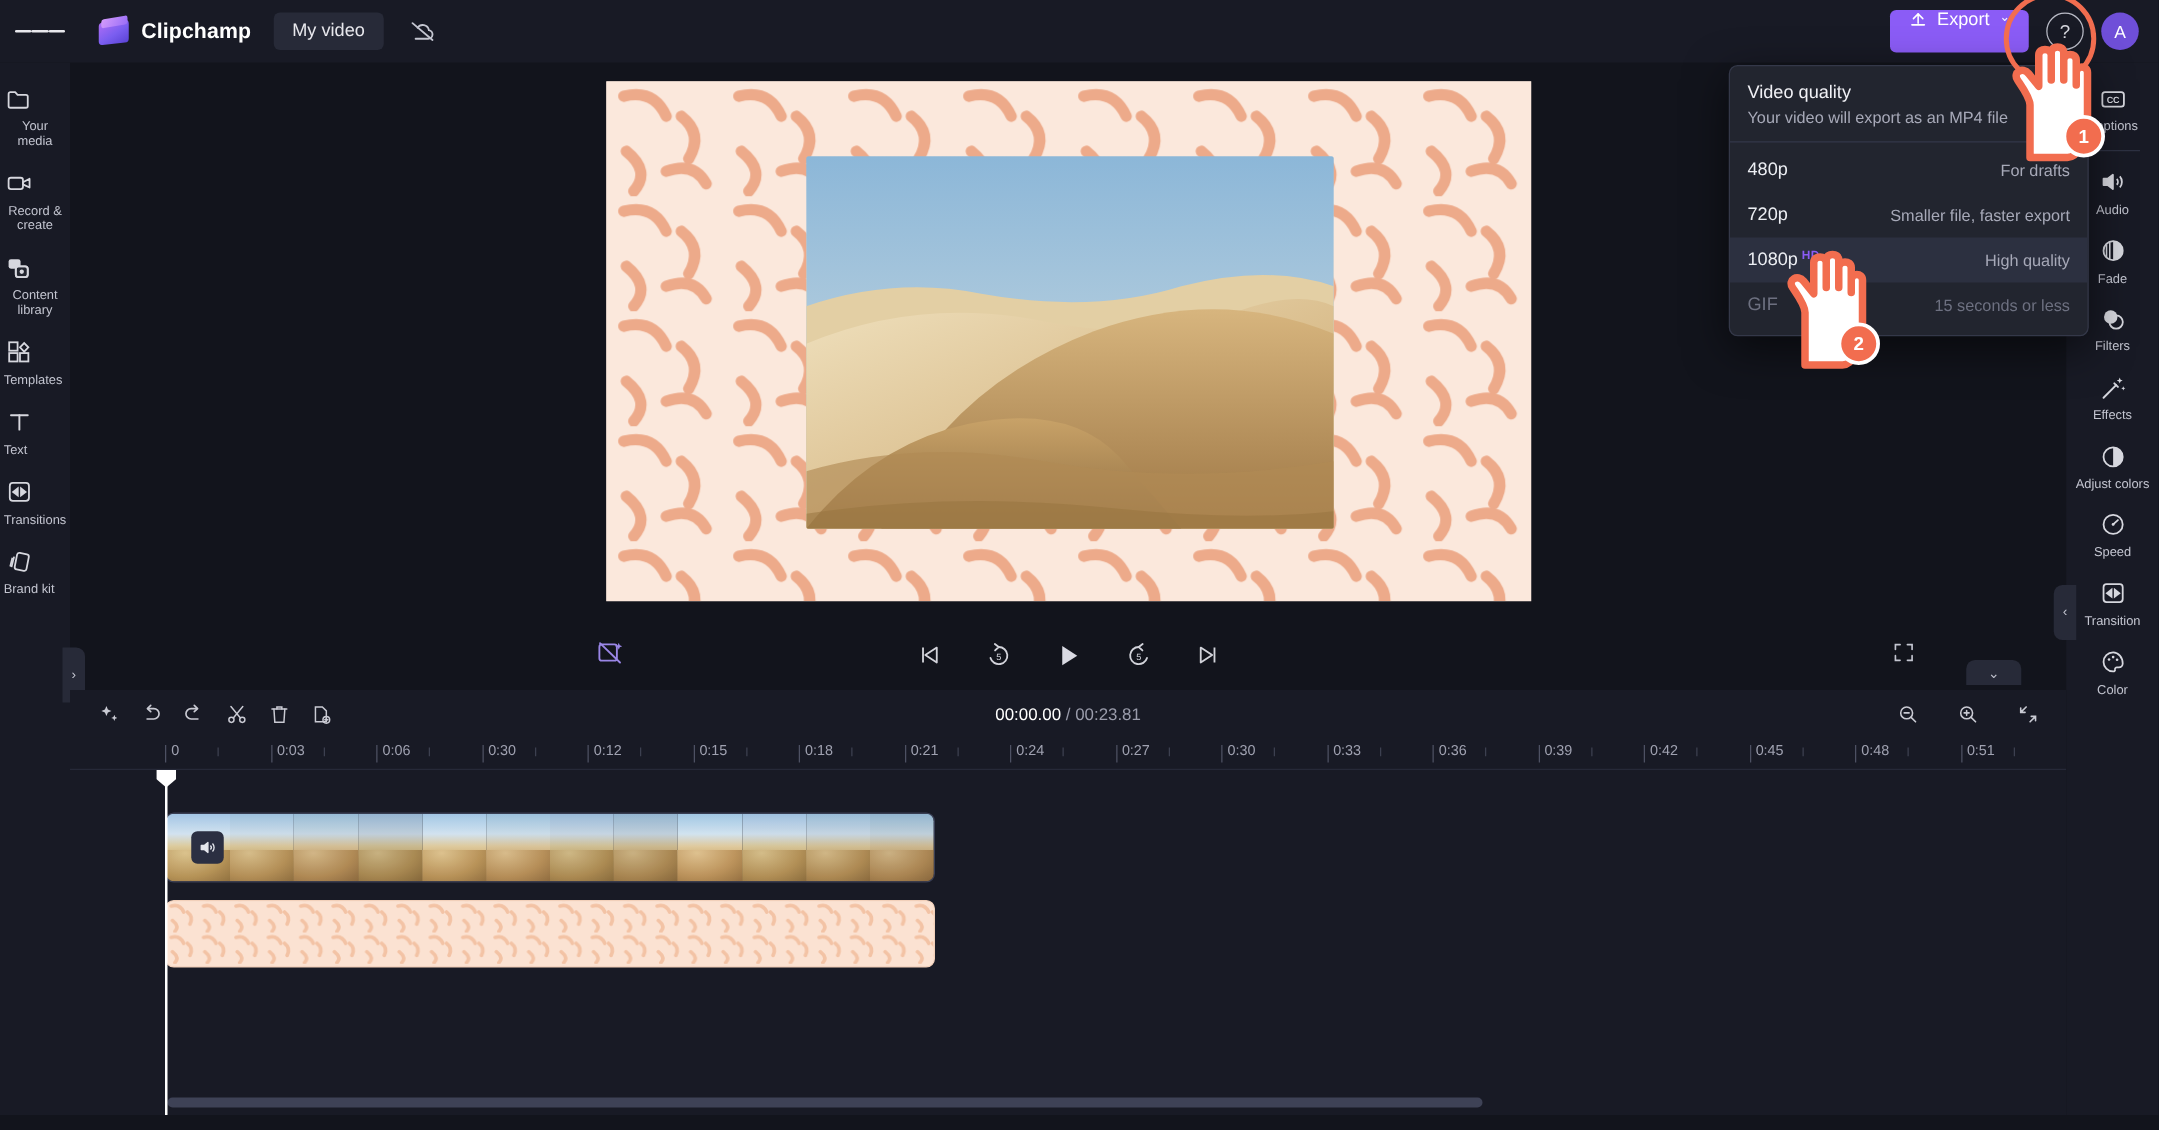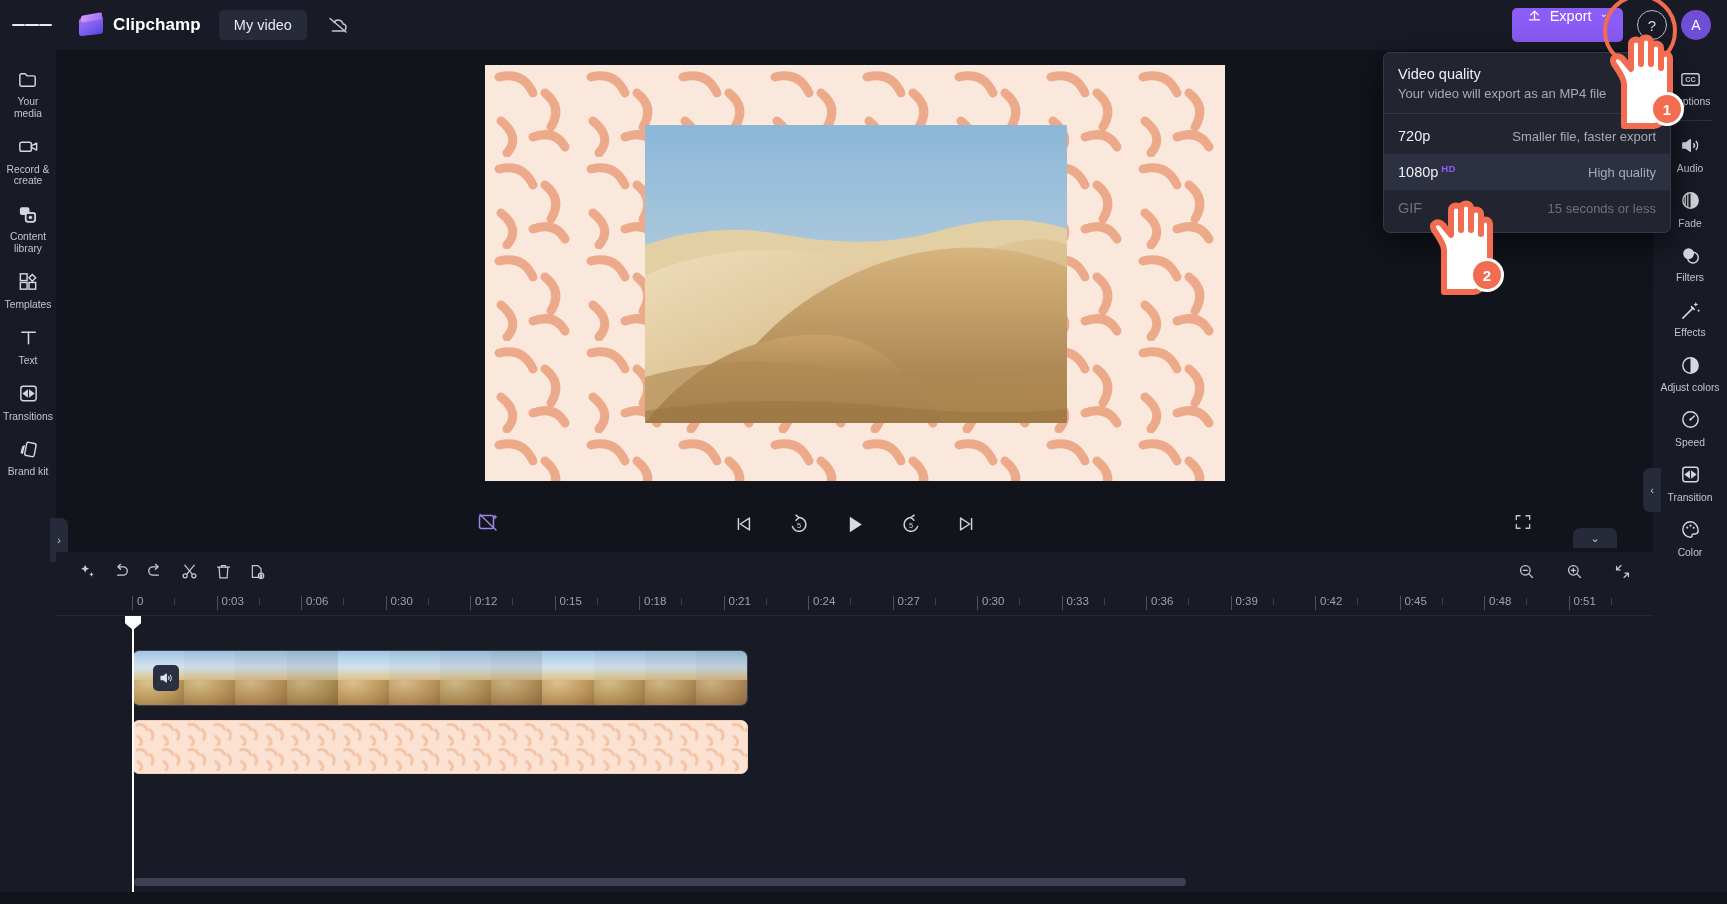--- a/index.html
+++ b/index.html
@@ -33,21 +33,21 @@
     display:flex; align-items:center; justify-content:center; font-size:15px; color:#d6d7de; cursor:pointer; }
   .avatar { width:30px; height:30px; border-radius:50%; background:#6f4fd8; color:#fff;
     display:flex; align-items:center; justify-content:center; font-size:14px; cursor:pointer; }
 
   
   .body-row { flex:1; display:flex; min-height:0; }
 
   .sidebar { width:56px; background:#181a25; padding-top:10px;
     display:flex; flex-direction:column; align-items:center; gap:2px; flex:0 0 56px; position:relative; }
   .side-item { width:54px; padding:7px 2px 6px; display:flex; flex-direction:column;
-    align-items:center; gap:5px; cursor:pointer; border-radius:6px; }
+    align-items:flex-start; gap:5px; cursor:pointer; border-radius:6px; }
   .side-label { font-size:10.3px; color:#c3c5d0; text-align:center; line-height:1.15; }
   .side-icon { width:24px; height:24px; display:flex; align-items:center; justify-content:center; }
   .side-collapse { position:absolute; left:50px; top:468px; width:18px; height:44px;
     background:#272a38; border-radius:0 7px 7px 0; display:flex; align-items:center;
     justify-content:center; font-size:11px; color:#c3c5d0; cursor:pointer; }
 
   .center { flex:1; display:flex; flex-direction:column; min-width:0; background:#12141c; }
 
   .preview-area { flex:1; display:flex; align-items:center; justify-content:center; position:relative; min-height:0; }
   .canvas { width:740px; height:416px; background:#fbe8dc; position:relative; overflow:hidden; }
@@ -393,20 +393,25 @@
                 <path d="M6.5 6.5 7.4 20h9.2l.9-13.5"></path>
               </svg>
           </div>
           <div class="tool-ic">
             <svg width="19" height="19" viewBox="0 0 24 24" fill="none" stroke="#c9cad3" stroke-width="1.5" stroke-linecap="round">
                 <path d="M5.5 4.5h7l4 4v11h-11z"></path>
                 <circle cx="16.5" cy="17.5" r="3.4"></circle>
                 <path d="M16.5 15.9v3.2M14.9 17.5h3.2"></path>
               </svg>
           </div>
+          <div class="tl-time">
+            <span class="cur">00:00.00</span>
+            <span class="tot">/</span>
+            <span class="tot">00:23.81</span>
+          </div>
           <div class="tl-tools-right">
             <div class="tool-ic">
               <svg width="19" height="19" viewBox="0 0 24 24" fill="none" stroke="#c9cad3" stroke-width="1.6" stroke-linecap="round">
                   <circle cx="10.5" cy="10.5" r="6"></circle>
                   <path d="M15 15l4.5 4.5"></path>
                   <path d="M8 10.5h5"></path>
                 </svg>
             </div>
             <div class="tool-ic">
               <svg width="19" height="19" viewBox="0 0 24 24" fill="none" stroke="#c9cad3" stroke-width="1.6" stroke-linecap="round">
@@ -694,20 +699,26 @@
   </div>
 
   <div class="dropdown">
     <div class="dd-head">
       <div class="dd-title">Video quality</div>
       <div class="dd-sub">Your video will export as an MP4 file</div>
     </div>
     <div class="dd-list" id="ddList">
         <div class="dd-item">
           <div class="dd-left">
+            <span>480p</span>
+          </div>
+          <div class="dd-right">For drafts</div>
+        </div>
+        <div class="dd-item">
+          <div class="dd-left">
             <span>720p</span>
           </div>
           <div class="dd-right">Smaller file, faster export</div>
         </div>
         <div class="dd-item sel">
           <div class="dd-left">
             <span>1080p</span>
             <span class="dd-badge">HD</span>
           </div>
           <div class="dd-right">High quality</div>

